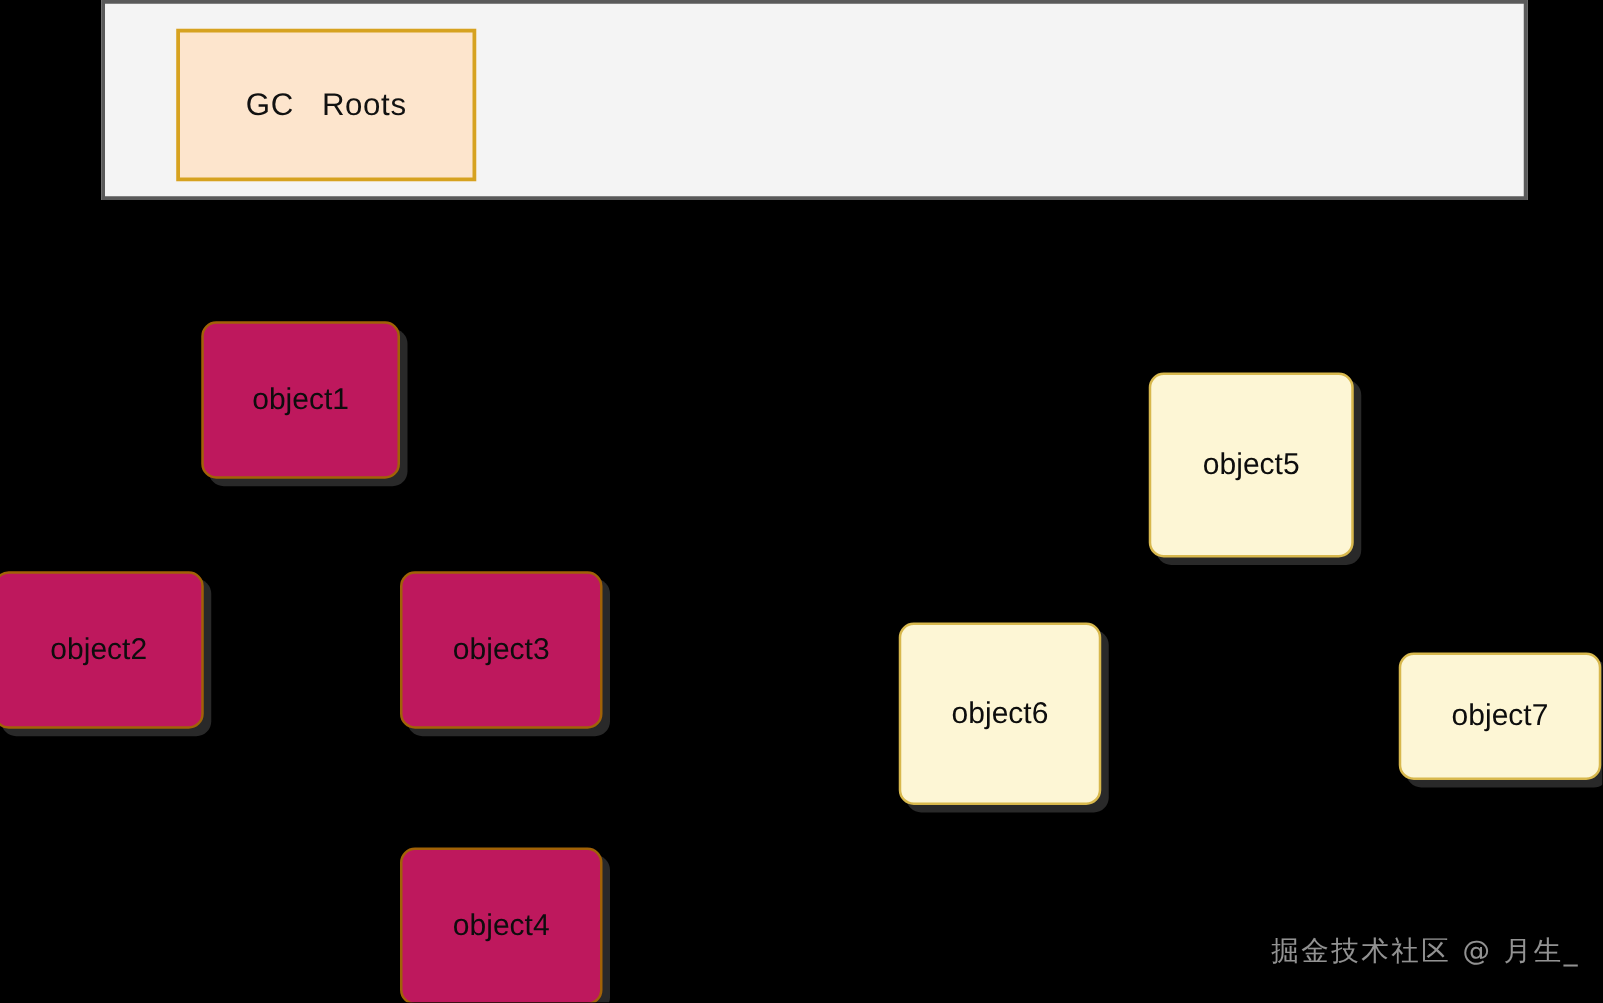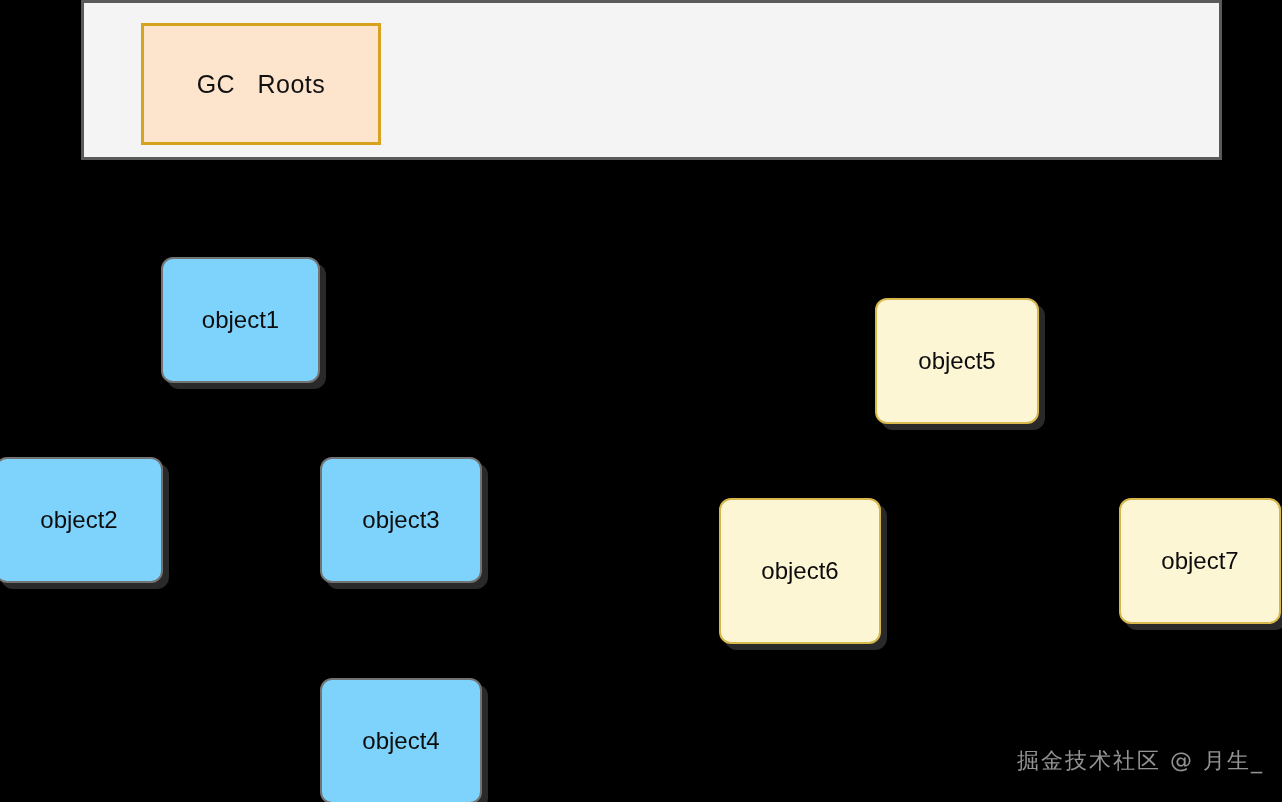--- a/index.html
+++ b/index.html
@@ -60,22 +60,22 @@
     display: flex;
     align-items: center;
     justify-content: center;
     box-shadow: 6px 6px 0 rgba(255,255,255,0.16);
   }
   .node .label {
     font-size: 24px;
     color: #0d0d0d;
   }
   .node.blue {
-    background: #7dd3fc;
-    border: 2px solid #737373;
+    background: #be185d;
+    border: 2px solid #a16207;
     justify-content: center;
   }
   .node.yellow {
     background: #fdf6d5;
     border: 2px solid #d8b84d;
   }
 
   
   .edges {
     position: absolute;
@@ -138,27 +138,27 @@
   </div>
 
   <div class="node blue" style="left:320px; top:457px; width:162px; height:126px;">
     <span class="label">object3</span>
   </div>
 
   <div class="node blue" style="left:320px; top:678px; width:162px; height:126px;">
     <span class="label">object4</span>
   </div>
 
-  <div class="node yellow" style="left:875px; top:298px; width:164px; height:126px;">
+  <div class="node yellow" style="left:919px; top:298px; width:164px; height:148px;">
     <span class="label">object5</span>
   </div>
 
   <div class="node yellow" style="left:719px; top:498px; width:162px; height:146px;">
     <span class="label">object6</span>
   </div>
 
-  <div class="node yellow" style="left:1119px; top:498px; width:162px; height:126px;">
+  <div class="node yellow" style="left:1119px; top:522px; width:162px; height:102px;">
     <span class="label">object7</span>
   </div>
 
   <div class="watermark">掘金技术社区 @ 月生_</div>
 
 </div>
 
 </body></html>

